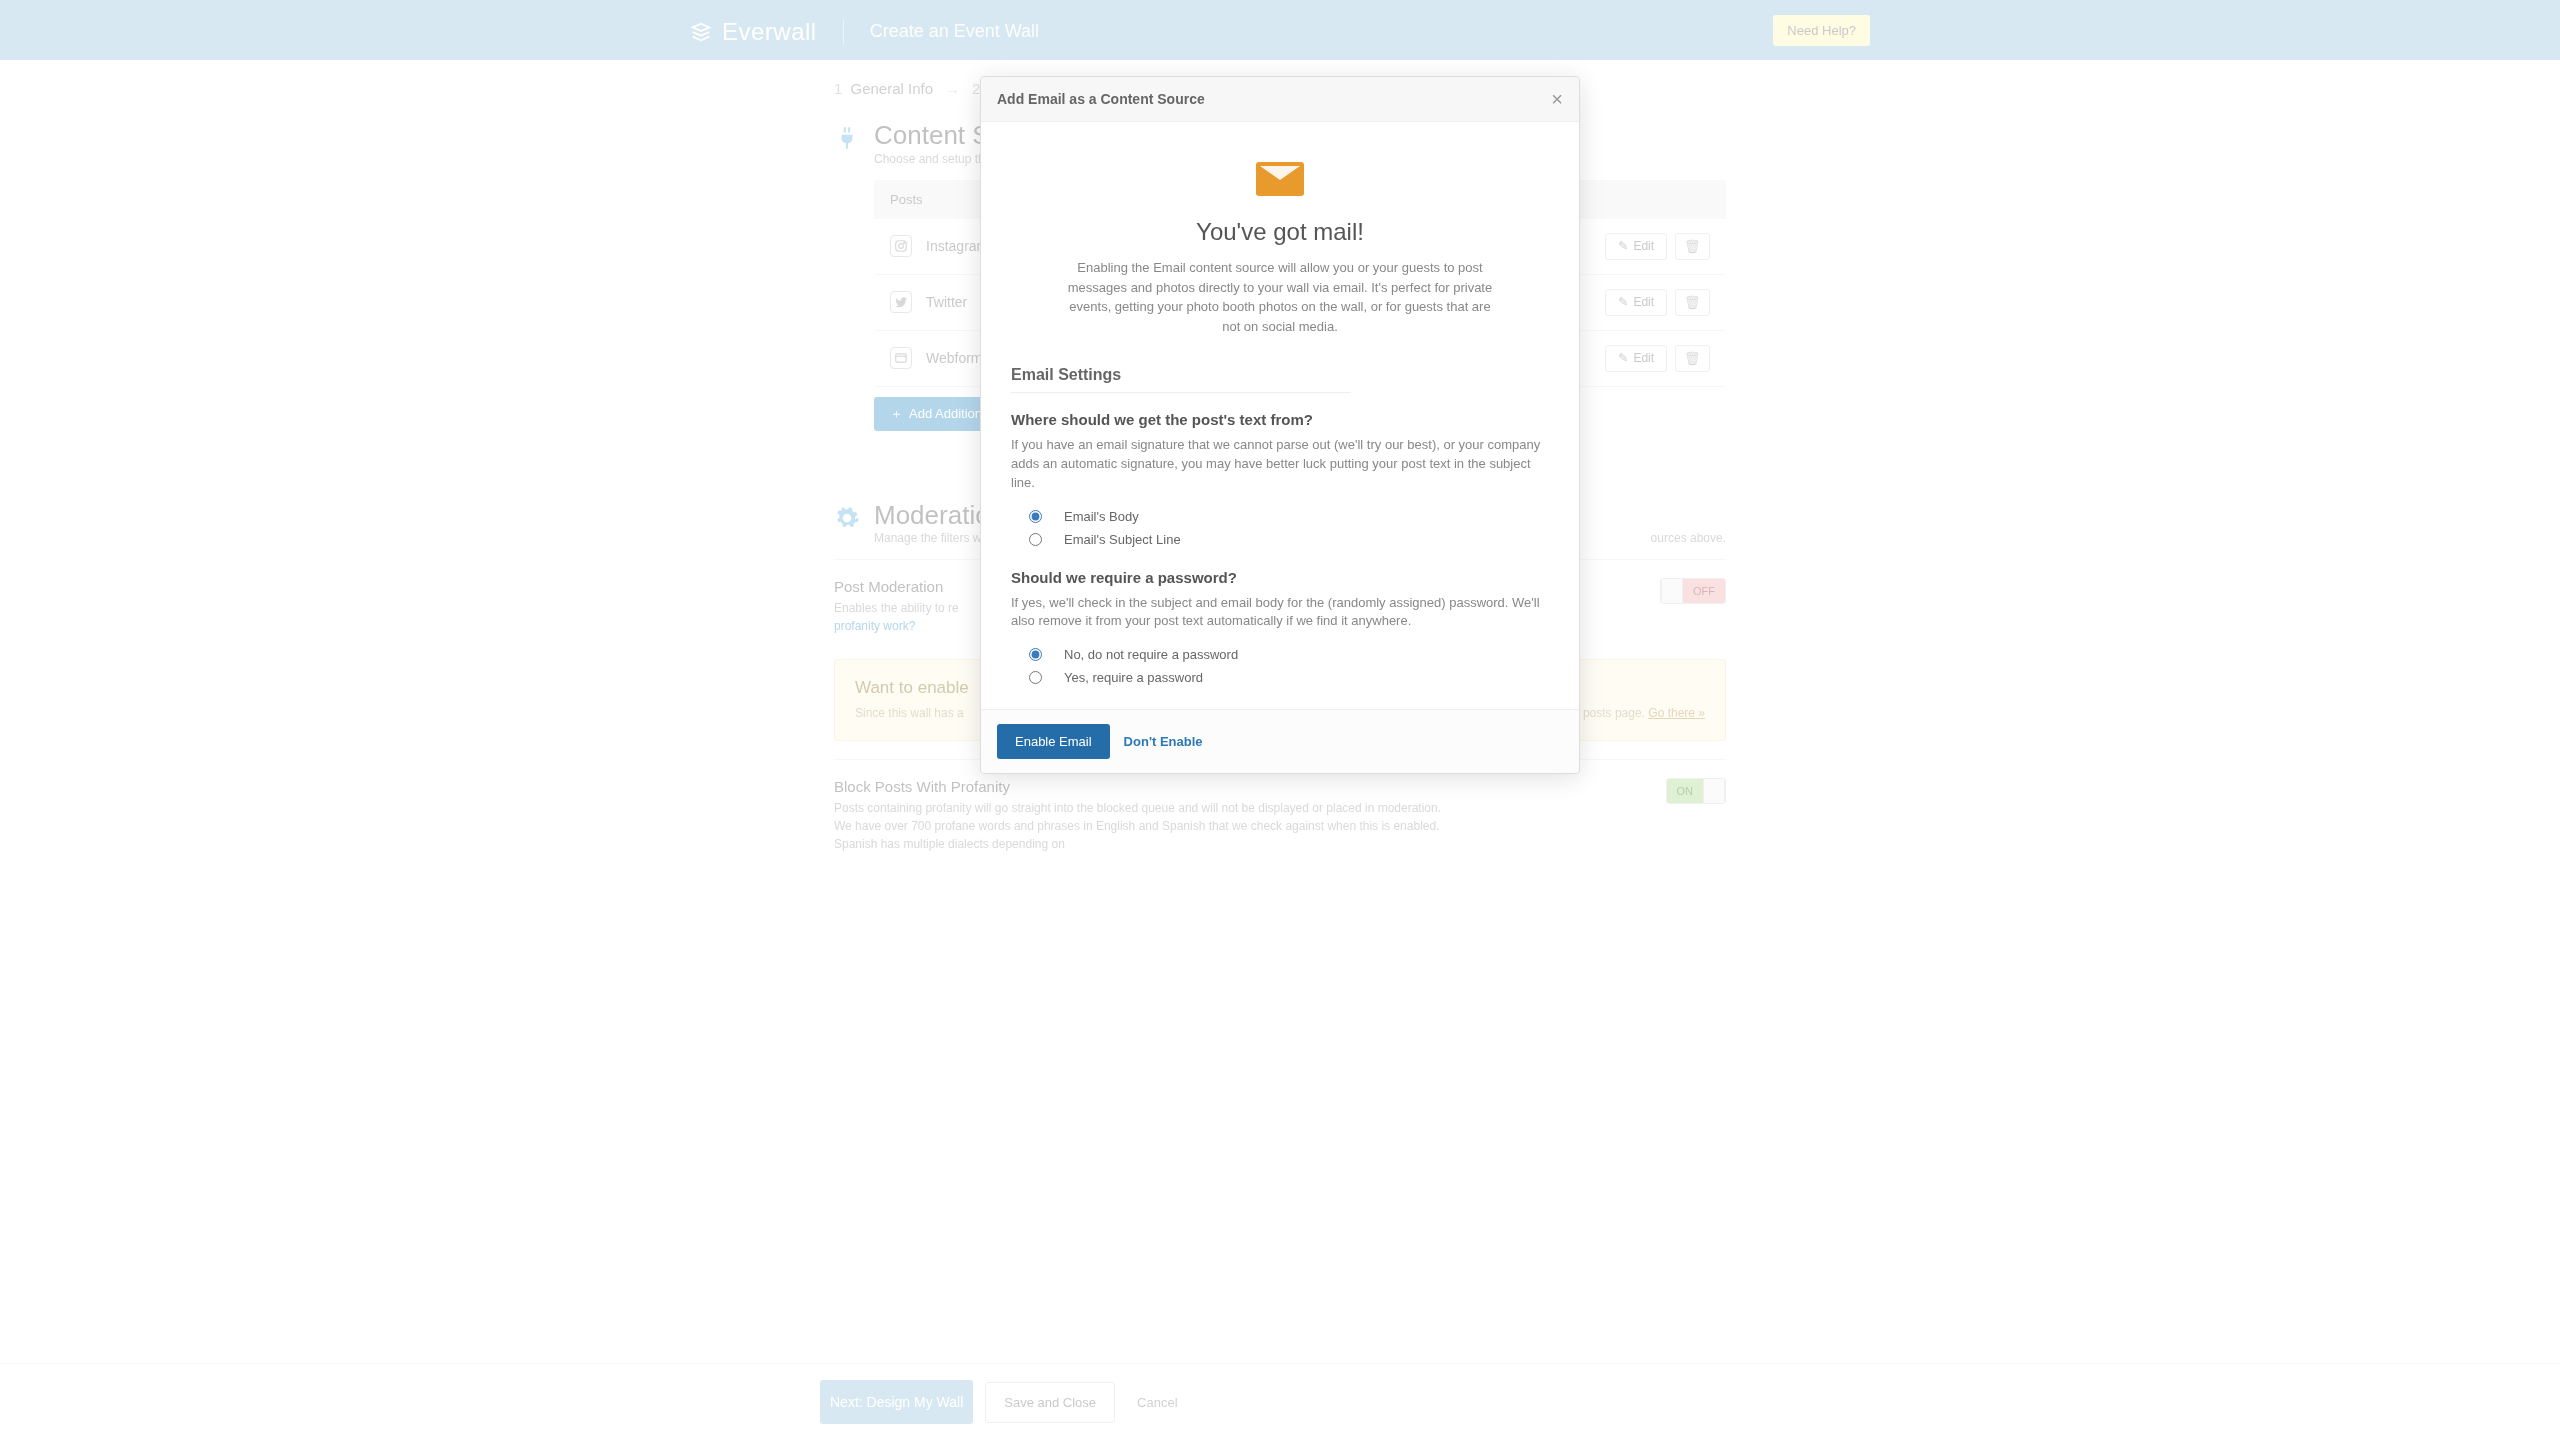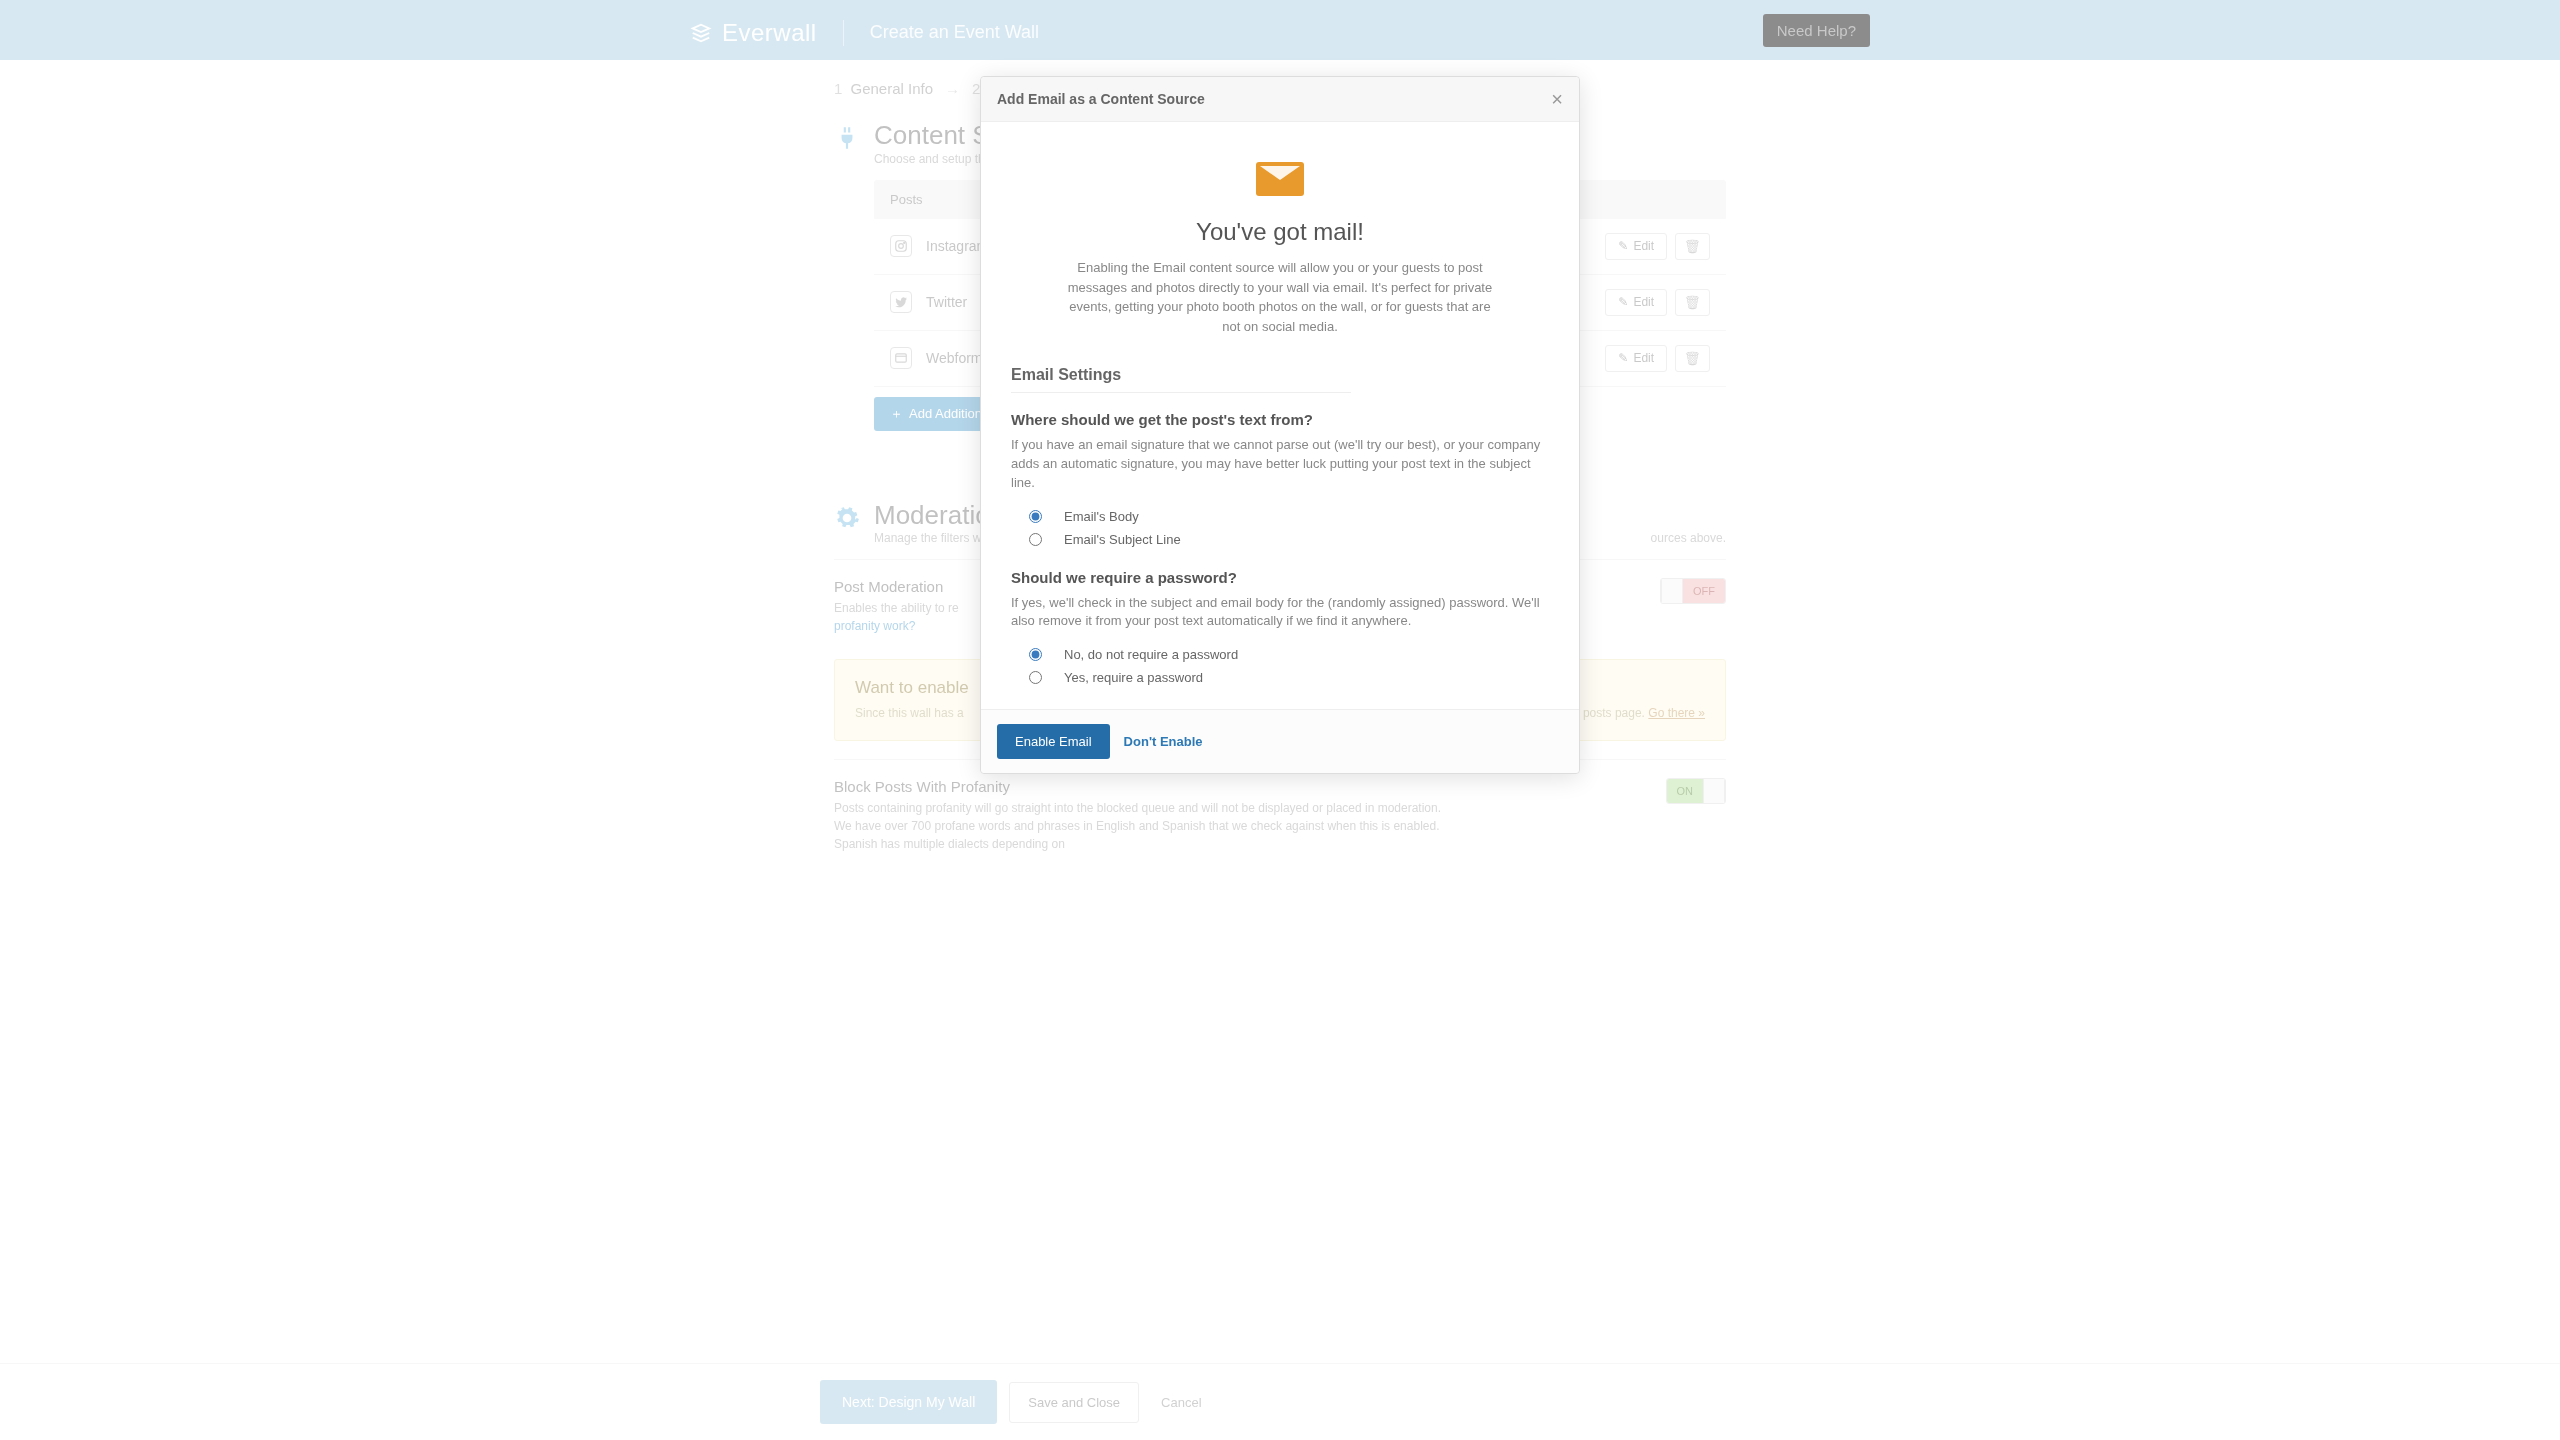--- a/index.html
+++ b/index.html
@@ -6,21 +6,21 @@
   body { font-family: -apple-system, "Helvetica Neue", Arial, sans-serif; background: #fff; color: #666; font-size: 14px; }
 
   
   .top-header { background: #a8cde2; height: 60px; display: flex; align-items: center; padding: 0 24px; }
   .header-inner { width: 1180px; max-width: 1180px; margin: 0 auto; display: flex; align-items: flex-end; justify-content: space-between; }
   .brand { display: flex; align-items: center; gap: 10px; color: #fff; }
   .brand-logo { width: 22px; height: 22px; }
   .brand-name { font-size: 24px; font-weight: 500; letter-spacing: 0.5px; }
   .brand-sep { width: 1px; height: 26px; background: rgba(255,255,255,0.5); margin: 0 16px; }
   .brand-sub { font-size: 18px; font-weight: 400; color: rgba(255,255,255,0.9); }
-  .help-btn { background: #000000; color: #888; border: none; padding: 8px 14px; border-radius: 3px; font-size: 15px; cursor: pointer; }
+  .help-btn { background: #fef9c3; color: #888; border: none; padding: 8px 14px; border-radius: 3px; font-size: 13px; cursor: pointer; }
 
   
   .page { width: 920px; margin: 0 auto; position: relative; }
 
   
   .steps { display: flex; align-items: center; gap: 12px; padding: 20px 0 14px 14px; font-size: 15px; color: #999; }
   .step-num { color: #bbb; margin-right: 4px; }
   .step-label { color: #999; }
   .step.active .step-label { color: #f5a623; border-bottom: 2px solid #f5a623; padding-bottom: 2px; }
   .step-arrow { color: #ccc; }
@@ -56,21 +56,21 @@
   .toggle .handle { background: #f7f7f7; width: 18px; border-left: 1px solid #ddd; border-right: 1px solid #ddd; }
 
   .callout { background: #fdf8e5; border: 1px solid #f2e9c1; border-radius: 3px; padding: 18px 20px; margin: 6px 0 18px 0; }
   .callout-title { color: #9b8a4e; font-size: 17px; margin-bottom: 6px; }
   .callout-body  { color: #bdb48c; font-size: 12px; line-height: 1.5; }
   .callout-body a { color: #c7a36b; }
 
   
   .footer-bar { position: fixed; bottom: 0; left: 0; right: 0; background: #fff; border-top: 1px solid #eee; padding: 16px 0; }
   .footer-inner { width: 920px; margin: 0 auto; display: flex; align-items: center; gap: 12px; }
-  .btn-primary { background: #a8cde2; color: #fff; border: none; padding: 14px 22px; border-radius: 3px; font-size: 14px; cursor: pointer; }
+  .btn-primary { background: #a8cde2; color: #fff; border: none; padding: 14px 10px; border-radius: 3px; font-size: 14px; cursor: pointer; }
   .btn-secondary { background: #fff; color: #888; border: 1px solid #ddd; padding: 12px 18px; border-radius: 3px; font-size: 13px; cursor: pointer; }
   .btn-text { background: none; border: none; color: #999; font-size: 13px; cursor: pointer; padding: 12px 10px; }
 
   
   .overlay { position: fixed; inset: 0; background: rgba(255,255,255,0.55); display: flex; justify-content: center; align-items: flex-start; padding-top: 76px; }
   .modal { width: 600px; background: #fff; border: 1px solid #ddd; border-radius: 4px; box-shadow: 0 4px 24px rgba(0,0,0,0.12); }
   .modal-head { display: flex; justify-content: space-between; align-items: center; padding: 12px 16px; border-bottom: 1px solid #eee; background:#f7f7f7; border-radius:4px 4px 0 0; }
   .modal-title { font-size: 14px; font-weight: 600; color: #666; }
   .modal-close { background: none; border: none; font-size: 20px; color: #999; cursor: pointer; line-height: 1; }
   .modal-body { padding: 30px 30px 20px 30px; }

